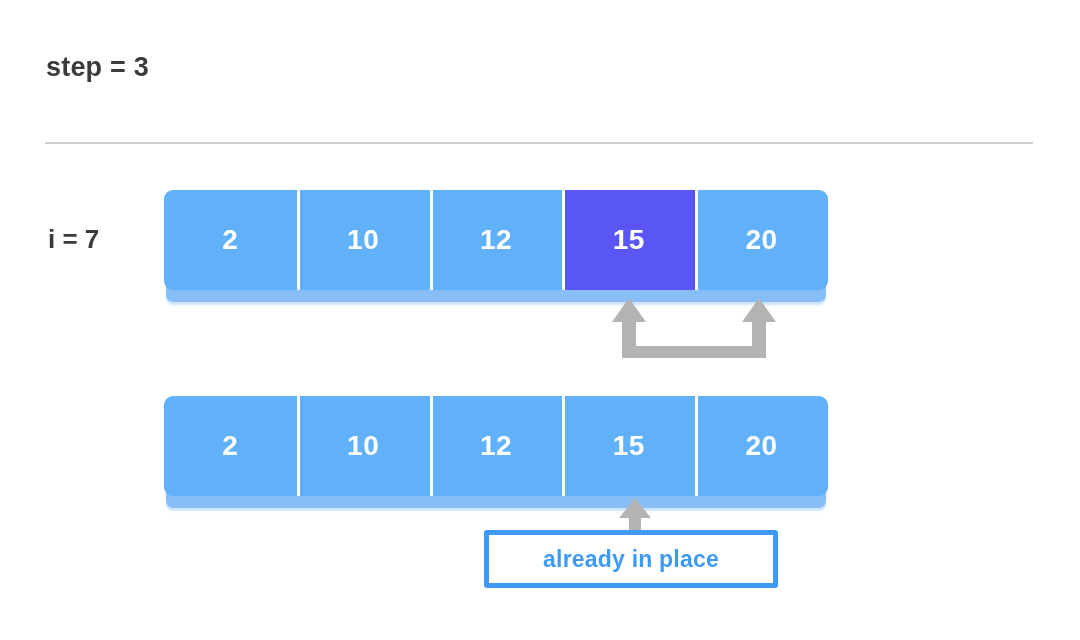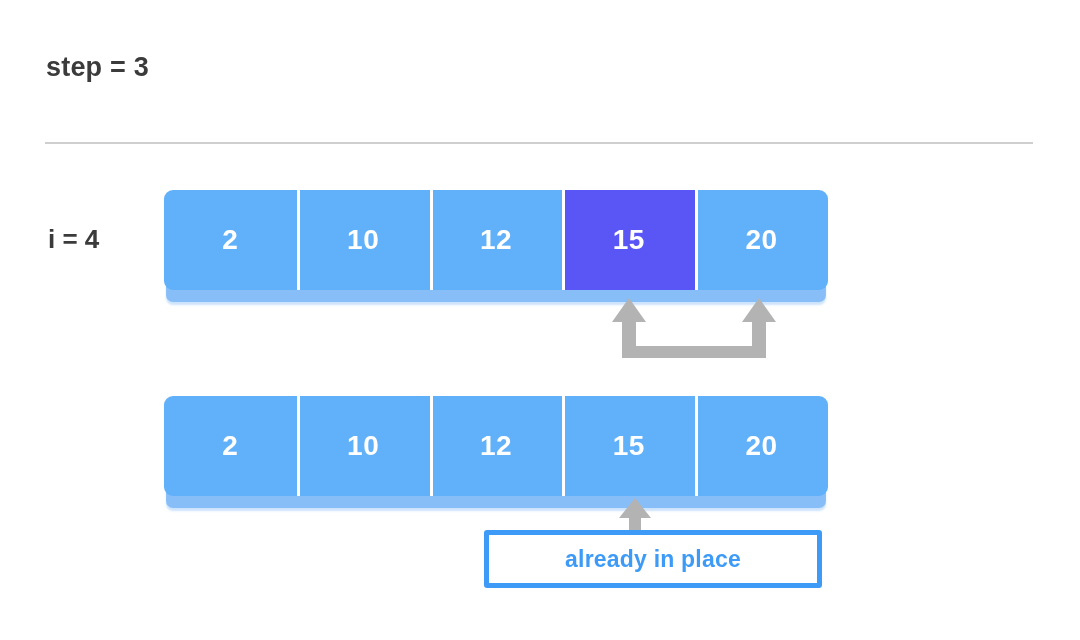--- a/index.html
+++ b/index.html
@@ -130,21 +130,21 @@
     position: absolute;
     left: 618px;
     top: 498px;
     width: 34px;
     height: 36px;
   }
   .callout-box {
     position: absolute;
     left: 484px;
     top: 530px;
-    width: 338px;
+    width: 294px;
     height: 58px;
     box-sizing: border-box;
     border: 5px solid #3D9BF7;
     border-radius: 3px;
     background: transparent;
     display: flex;
     align-items: center;
     justify-content: center;
   }
   .callout-text {
@@ -157,21 +157,21 @@
 </style>
 </head>
 <body>
 
 <div class="stage">
 
   <div class="step-label">step = 3</div>
 
   <div class="divider"></div>
 
-  <div class="row-index-label">i = 4</div>
+  <div class="row-index-label">i = 7</div>
 
   <div class="array-row row-top">
     <div class="cell">
       <span>2</span>
     </div>
     <div class="cell">
       <span>10</span>
     </div>
     <div class="cell">
       <span>12</span>

